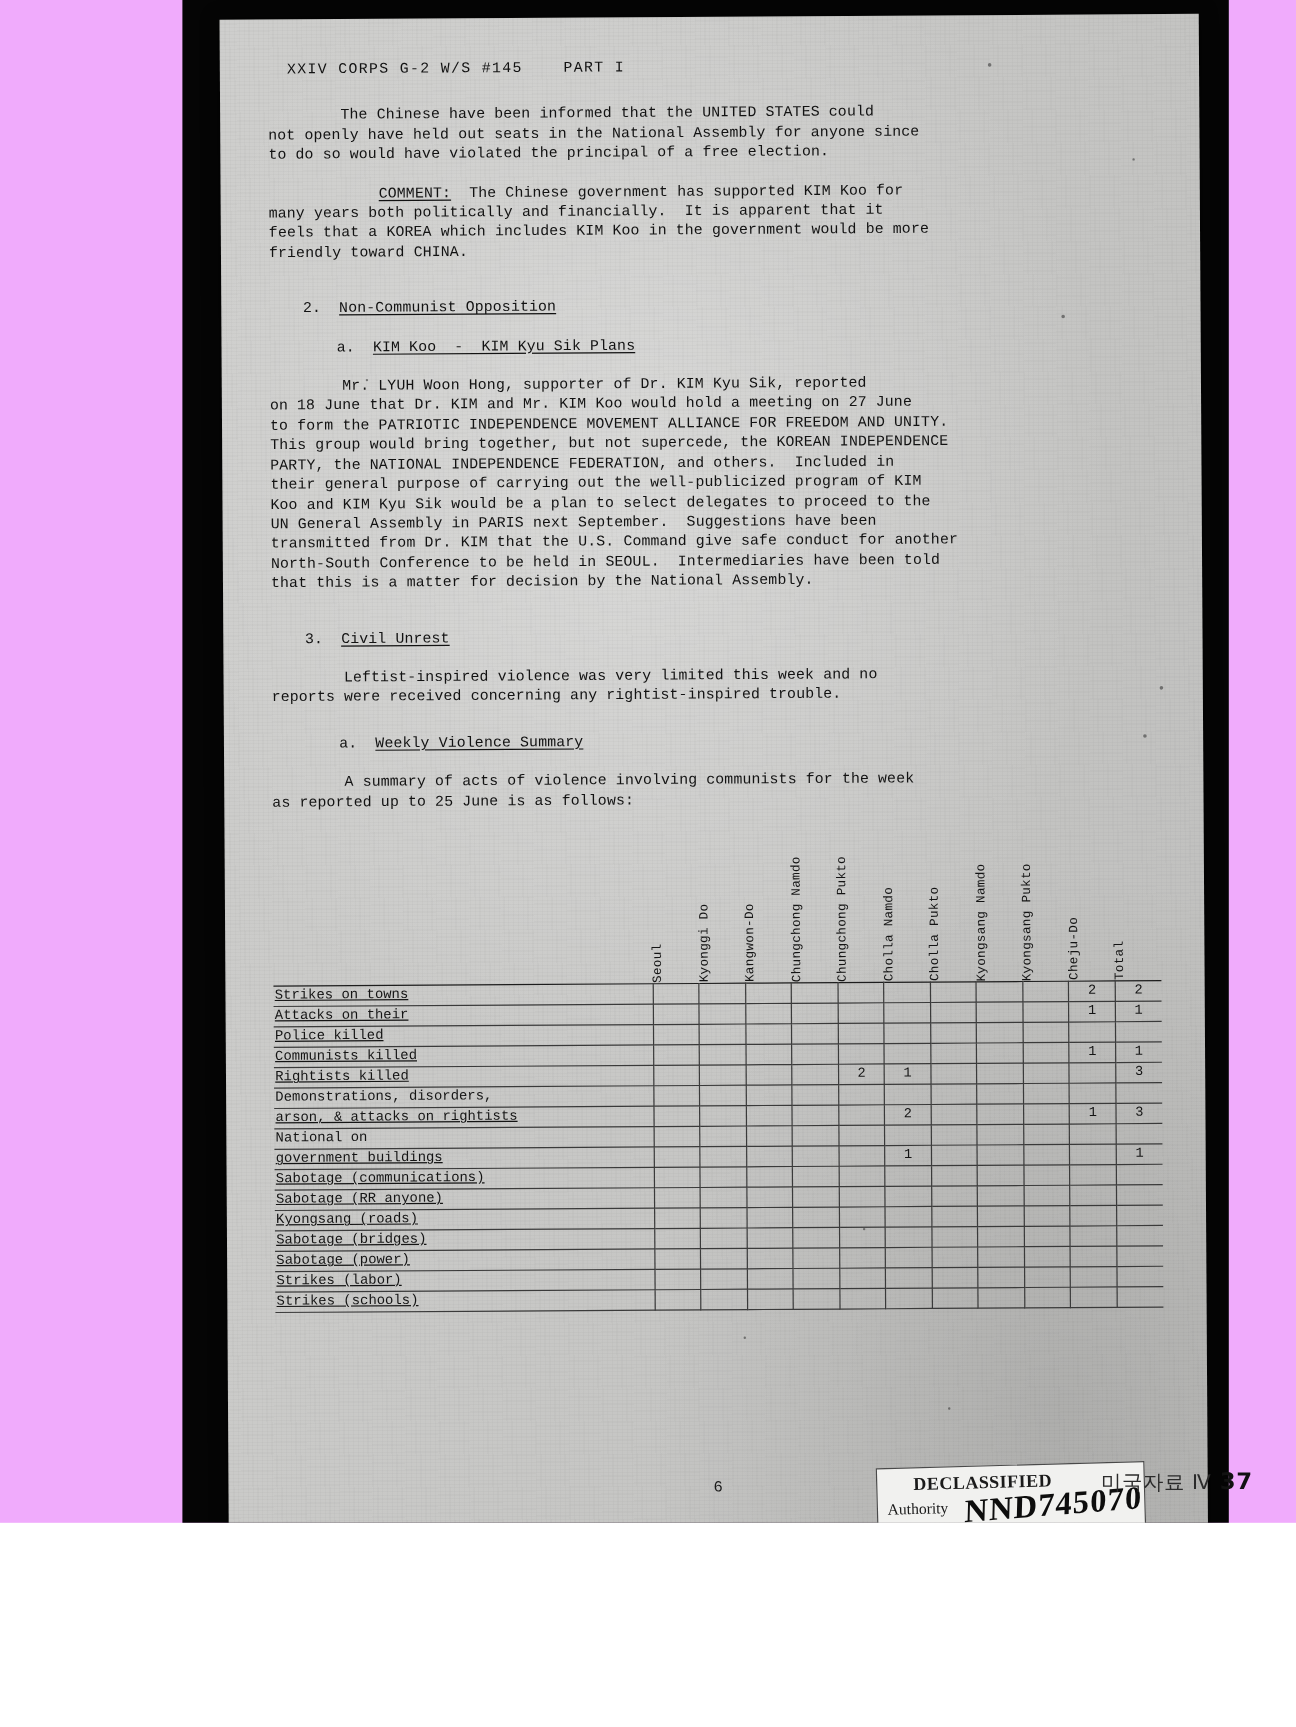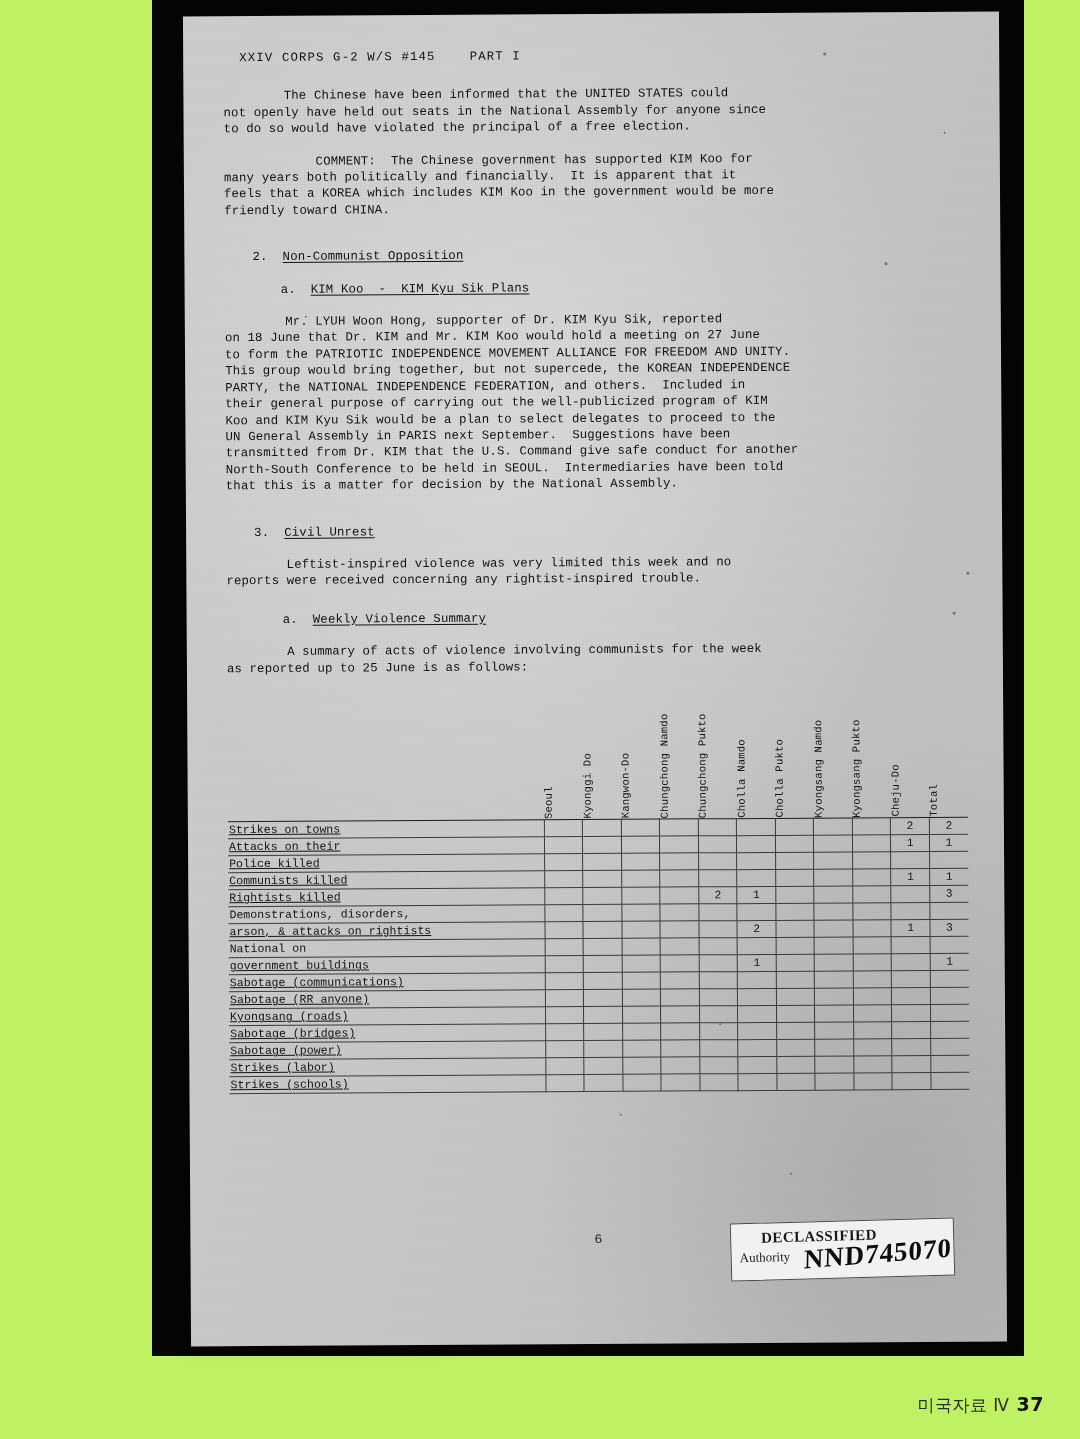--- a/index.html
+++ b/index.html
@@ -3,21 +3,21 @@
 <meta charset="utf-8">
 <title>XXIV Corps G-2 Weekly Summary #145 — Page 6</title>
 <style>
   * { box-sizing: border-box; }
   html, body {
     margin: 0; padding: 0;
     width: 1080px; height: 1439px;
     background: #ffffff;
     font-family: "Liberation Sans", sans-serif;
   }
-  #root { position: relative; width: 1080px; height: 1439px; background: #bef264; overflow: hidden; }
+  #root { position: relative; width: 1080px; height: 1269px; background: #f0abfc; overflow: hidden; }
 
   
   .scan-backdrop {
     position: absolute;
     left: 152px; top: 0px; width: 872px; height: 1356px;
     background: #050505;
   }
 
   
   .paper {
@@ -62,21 +62,21 @@
     z-index: 3;
   }
 
   .hdr-line { margin: 0 0 0 16px; letter-spacing: 1.1px; white-space: pre; }
 
   p.para { margin: 0; white-space: pre-wrap; }
   .gap-sm { height: 16px; }
   .gap-md { height: 22px; }
   .gap-lg { height: 30px; }
 
-  .u { text-underline-offset: 2px; }
+  .u { text-decoration: underline; text-underline-offset: 2px; }
   .indent { display: inline-block; width: 7.4em; }
 
   .numhead { margin: 0 0 0 28px; white-space: pre; }
   .numhead .lbl { text-decoration: underline; text-underline-offset: 2px; }
   .subhead { margin: 0 0 0 56px; white-space: pre; }
   .subhead .lbl { text-decoration: underline; text-underline-offset: 2px; }
 
   
   .vtable-wrap { position: absolute; left: 40px; top: 700px; width: 740px; z-index: 3; }
 

